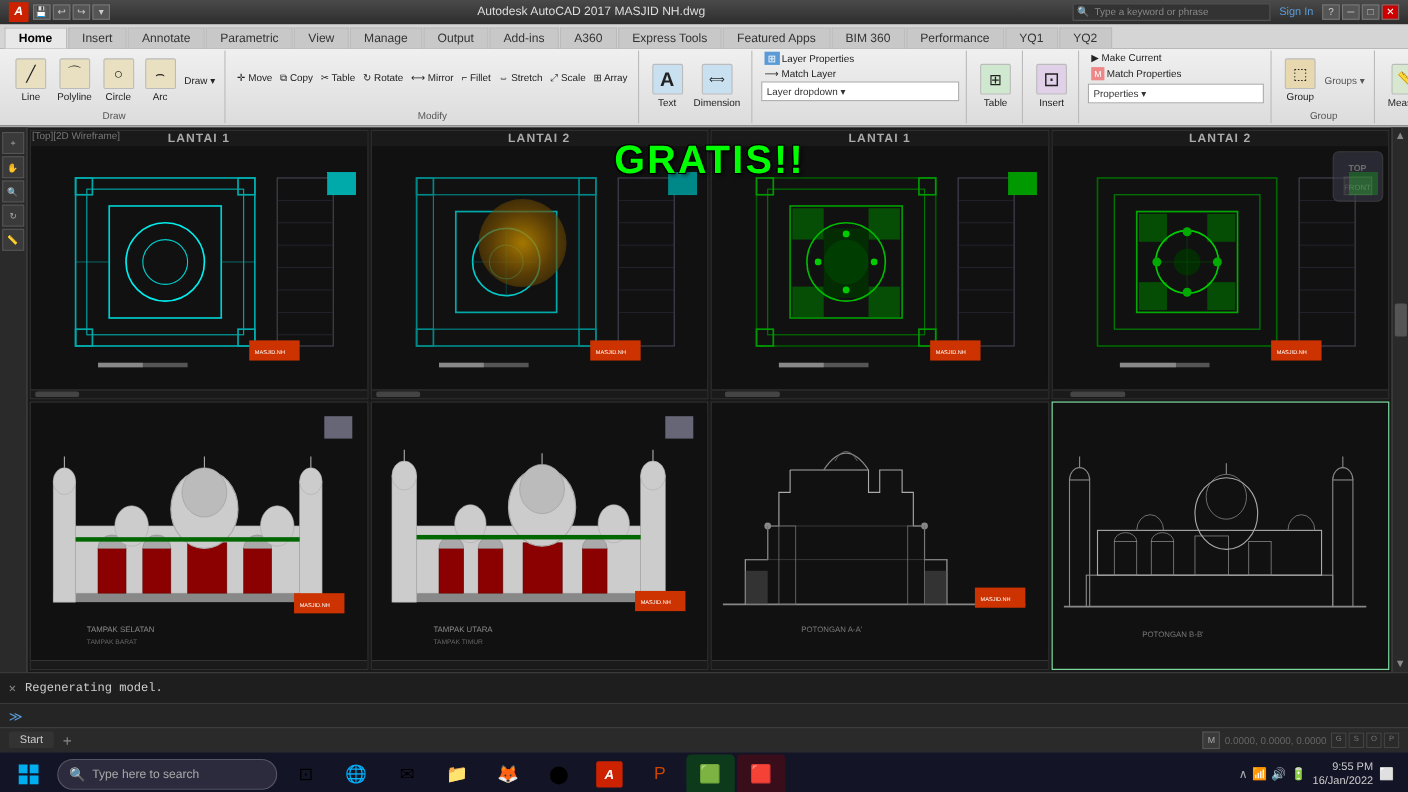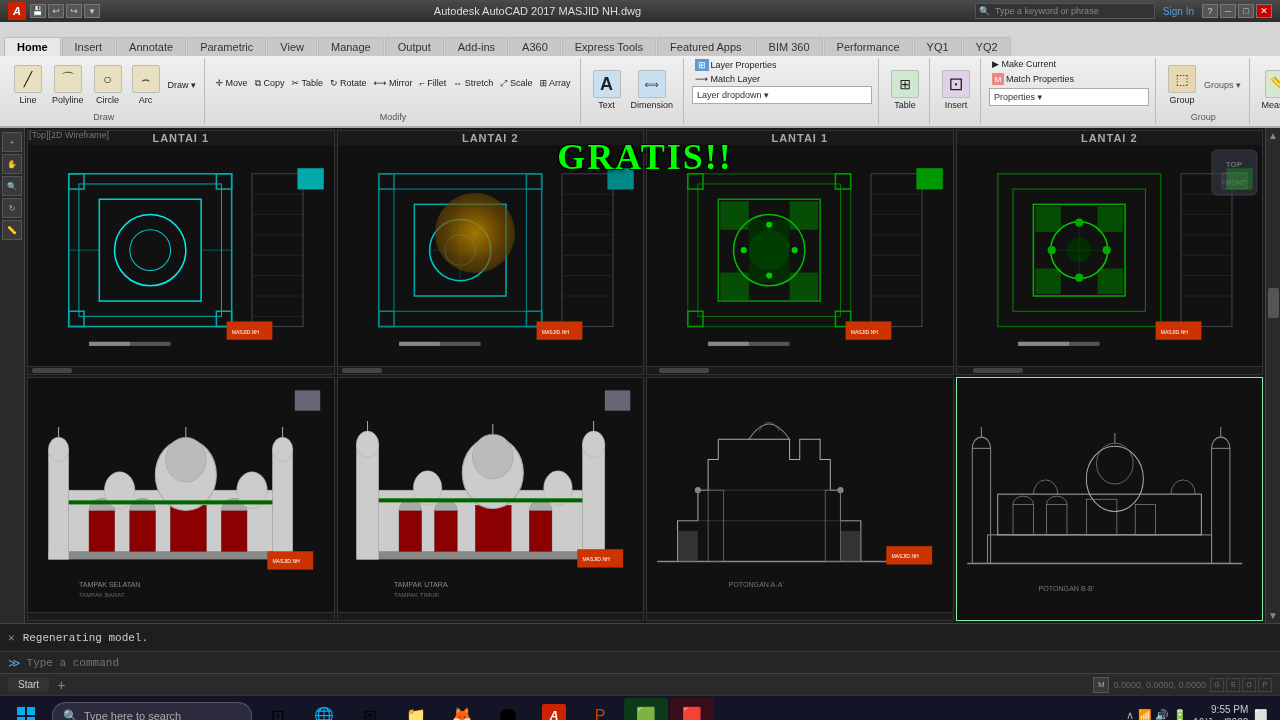--- a/index.html
+++ b/index.html
@@ -130,21 +130,20 @@
       text-shadow: 2px 2px 4px rgba(0,0,0,0.8), -1px -1px 0 #000, 1px -1px 0 #000, -1px 1px 0 #000, 1px 1px 0 #000;
       letter-spacing: 2px;
       line-height: 1.1;
     }
     .banner-text-sub {
       font-size: 36px;
       font-weight: 900;
       color: #00FF00;
       text-shadow: 2px 2px 4px rgba(0,0,0,0.8), -1px -1px 0 #000, 1px -1px 0 #000, -1px 1px 0 #000, 1px 1px 0 #000;
       letter-spacing: 2px;
-      font-family: Liberation Serif, serif;
     }
 
     
     .cursor-circle {
       position: absolute;
       width: 80px;
       height: 80px;
       background: radial-gradient(circle, rgba(180,130,0,0.9) 0%, rgba(120,80,0,0.7) 50%, rgba(60,40,0,0.4) 100%);
       border-radius: 50%;
       z-index: 30;
@@ -323,21 +322,21 @@
     </div>
     <div style="display:flex;gap:2px;">
       <div class="title-bar-btn">?</div>
       <div class="title-bar-btn">─</div>
       <div class="title-bar-btn">□</div>
       <div class="title-bar-btn" style="background:#c00;color:white;">✕</div>
     </div>
   </div>
 </div>
 
-<div style="height:34px;background:#d5d5d5;display:flex;align-items:flex-end;padding-left:4px;gap:1px;">
+<div style="height:22px;background:#d5d5d5;display:flex;align-items:flex-end;padding-left:4px;gap:1px;">
   <div class="ribbon-tab active">Home</div>
   <div class="ribbon-tab">Insert</div>
   <div class="ribbon-tab">Annotate</div>
   <div class="ribbon-tab">Parametric</div>
   <div class="ribbon-tab">View</div>
   <div class="ribbon-tab">Manage</div>
   <div class="ribbon-tab">Output</div>
   <div class="ribbon-tab">Add-ins</div>
   <div class="ribbon-tab">A360</div>
   <div class="ribbon-tab">Express Tools</div>
@@ -849,21 +848,20 @@
   </div>
 </div>
 
 <div class="command-area">
   <div class="command-output">
     <span class="command-close">✕</span>
     <span>Regenerating model.</span>
   </div>
   <div class="command-input-row">
     <span class="command-prompt-icon">≫</span>
-    <input class="command-input" type="text" placeholder="Type a command" style="">
   </div>
 </div>
 
 <div class="status-bar">
   <div style="background:#333;padding:2px 10px;font-size:10px;color:#ccc;border-radius:2px;cursor:pointer;">Start</div>
   <div style="color:#888;font-size:14px;cursor:pointer;">+</div>
   <div style="flex:1;"></div>
 
   <div style="display:flex;gap:4px;align-items:center;">
     <div style="width:16px;height:16px;background:#3a3a3a;border:1px solid #555;cursor:pointer;font-size:8px;display:flex;align-items:center;justify-content:center;color:#aaa;">M</div>

